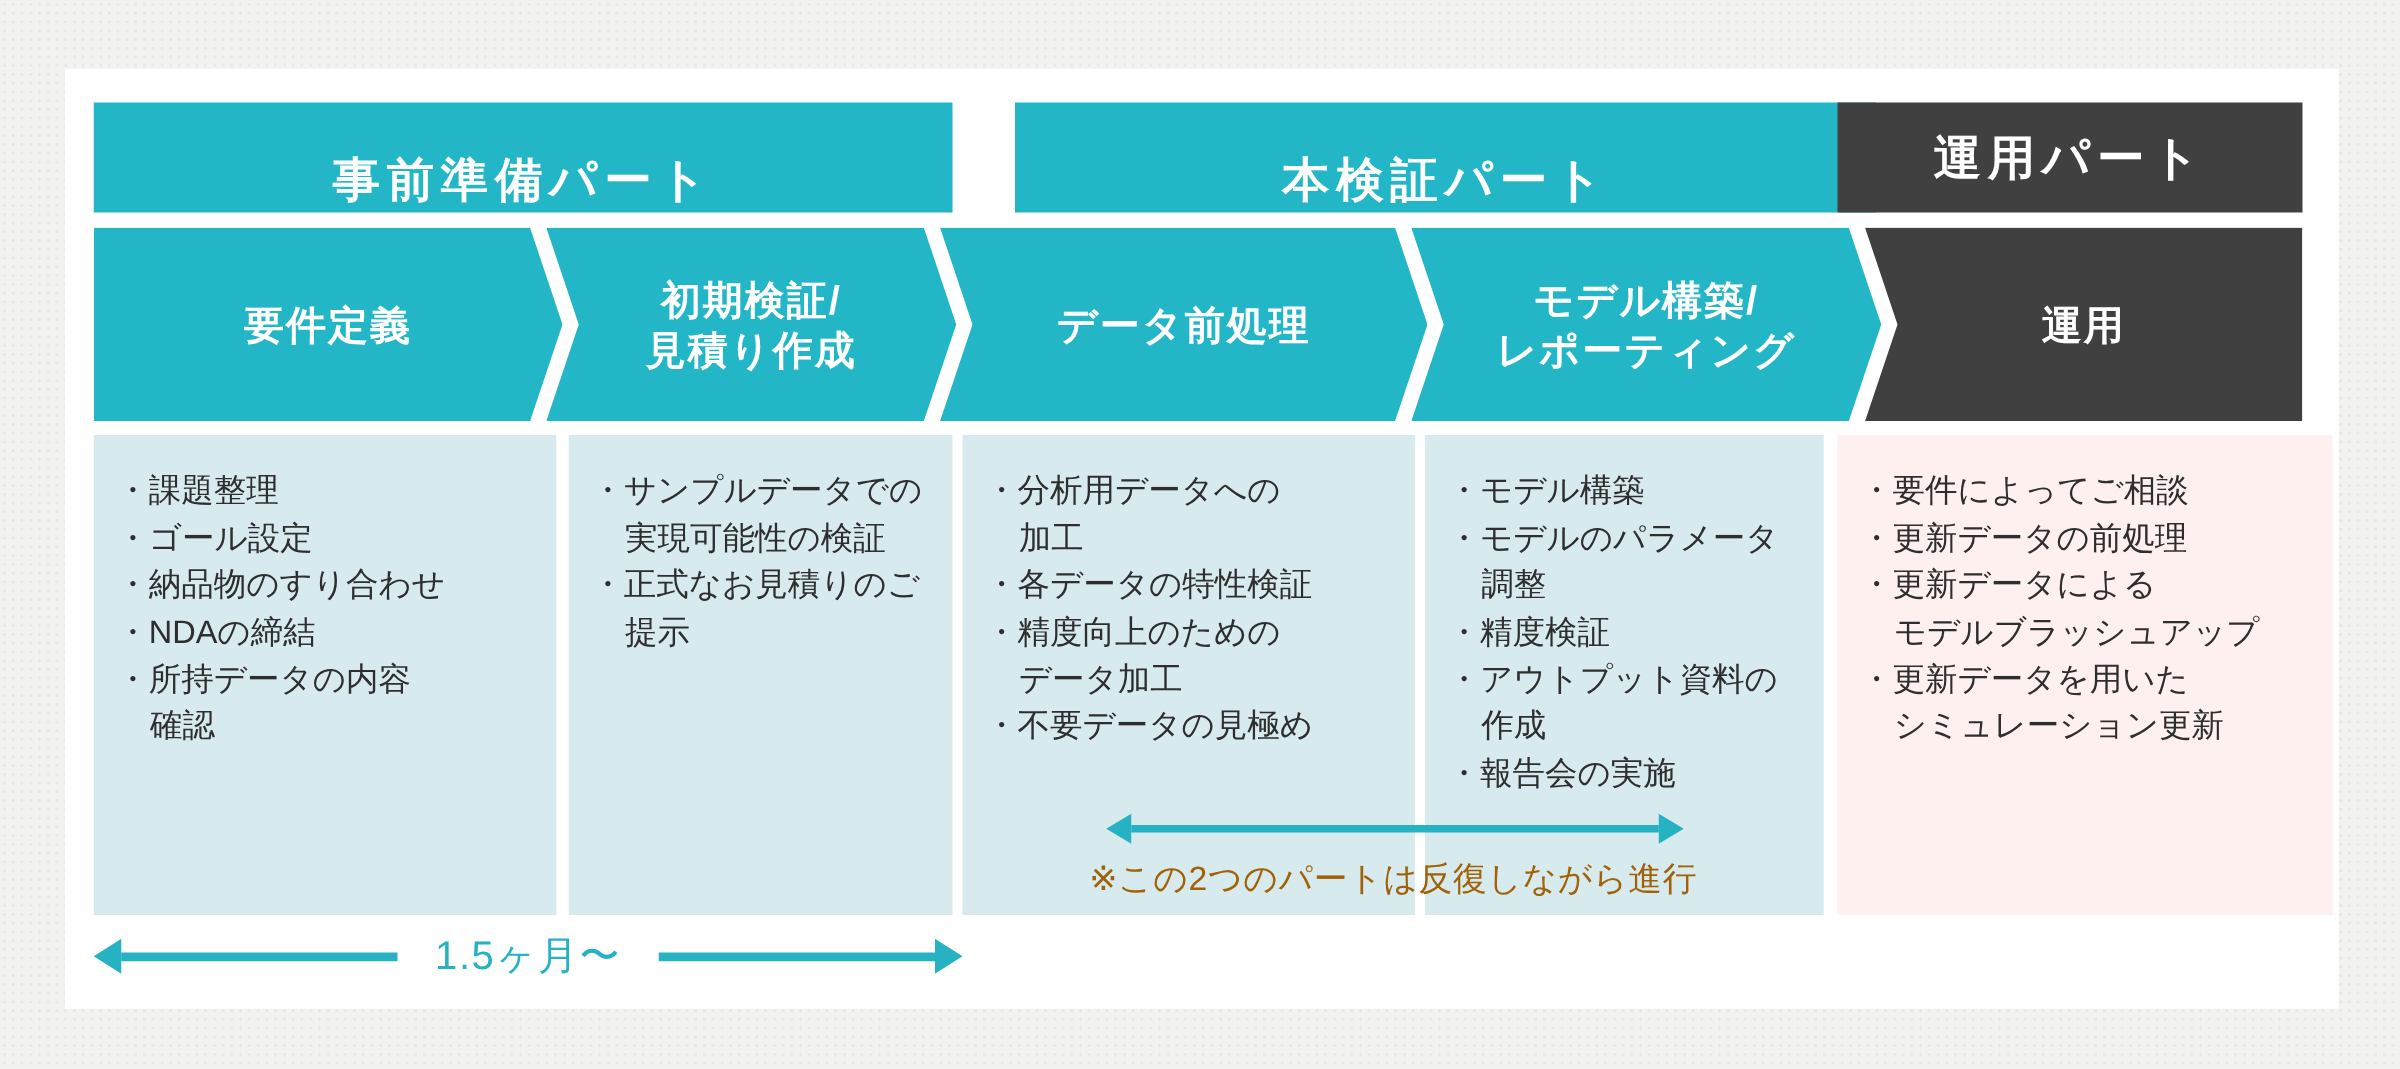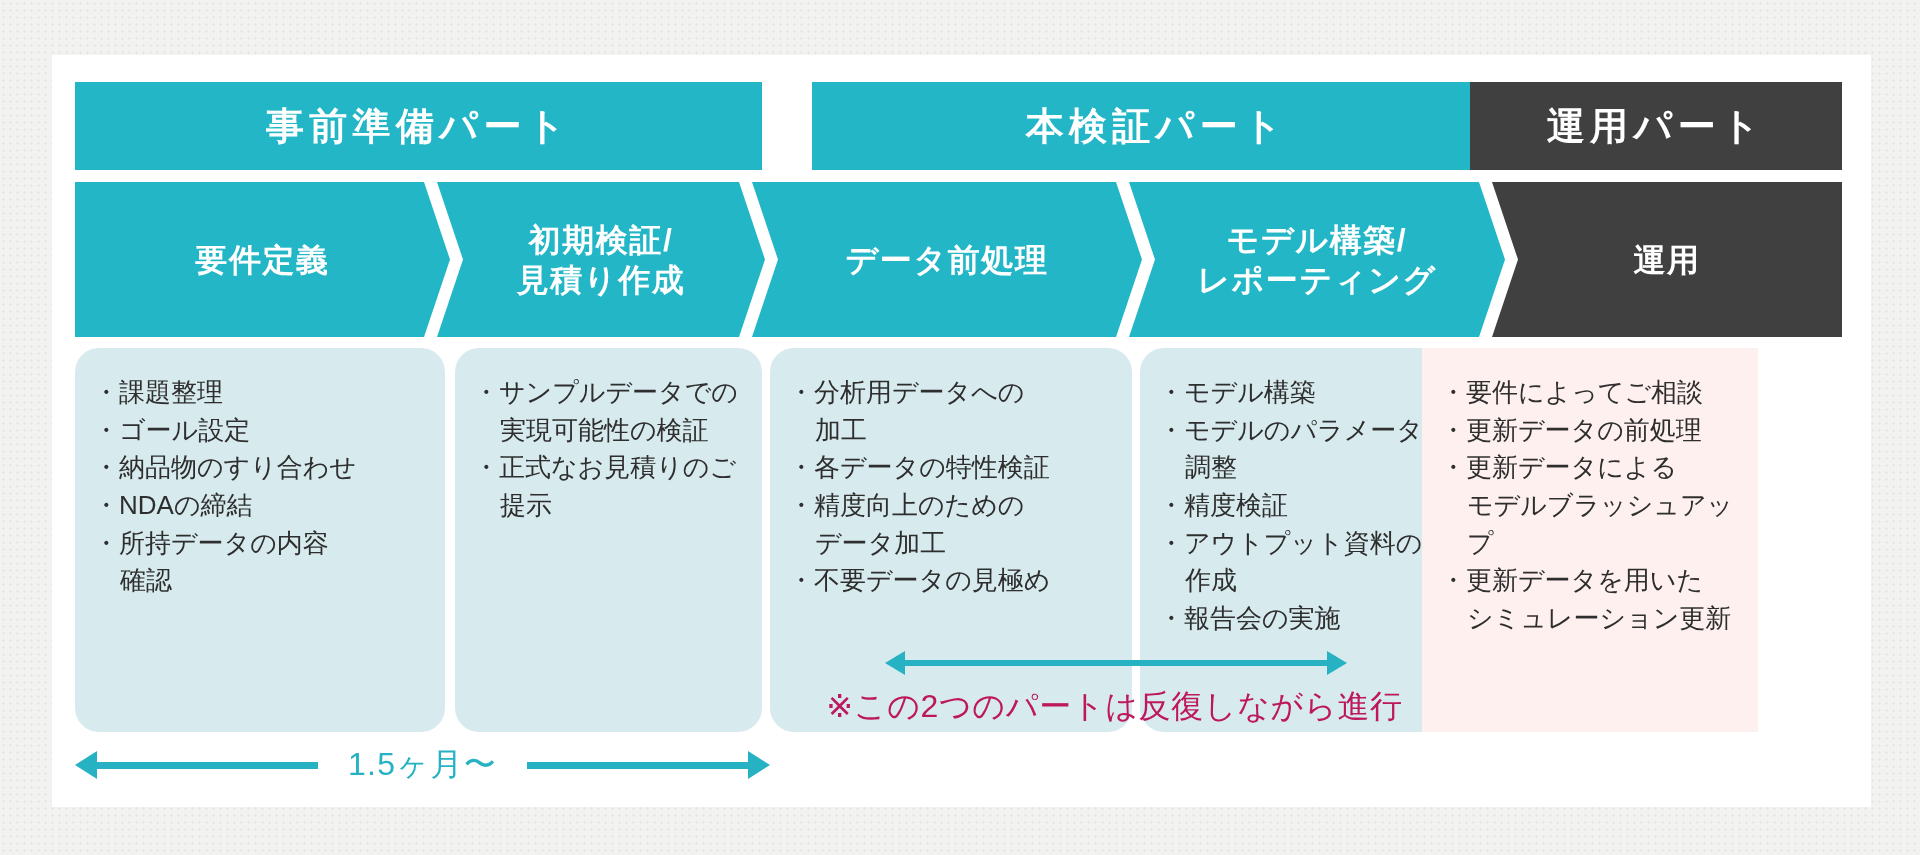--- a/index.html
+++ b/index.html
@@ -15,41 +15,41 @@
     background:#ffffff;
   }
   .abs{position:absolute;box-sizing:border-box;}
 
   
   .hbar{
     top:27px;height:88px;
     display:flex;align-items:center;justify-content:center;
     color:#ffffff;font-weight:bold;font-size:38px;letter-spacing:0.14em;
   }
-  .teal-bg{background:#22b6c6;}
+  .teal-bg{background:#22b6c6;align-items:flex-end;}
   .salmon-bg{background:#404040;}
 
   
   .phase{
     top:127px;height:155px;
     display:flex;align-items:center;justify-content:center;
     color:#ffffff;font-weight:bold;font-size:32px;letter-spacing:0.05em;
     text-align:center;white-space:pre-line;line-height:1.25;
   }
   .clip-first{clip-path:polygon(0 0, calc(100% - 26px) 0, 100% 50%, calc(100% - 26px) 100%, 0 100%);align-items:center;}
   .clip-mid{clip-path:polygon(0 0, calc(100% - 26px) 0, 100% 50%, calc(100% - 26px) 100%, 0 100%, 26px 50%);}
   .clip-last{clip-path:polygon(0 0, 100% 0, 100% 100%, 0 100%, 26px 50%);}
 
   
   .cbox{
     top:293px;height:384px;
     padding:26px 14px 0 18px;
     font-size:26px;line-height:1.45;color:#2e2e2e;
   }
-  .lightblue-bg{background:#d7eaee;border-radius:24px;}
+  .lightblue-bg{background:#d7eaee;}
   .lightpink-bg{background:#fdf0ee;}
   .bullet-item{
     padding-left:27px;text-indent:-27px;white-space:pre-line;
   }
 
   
   .darrow{display:flex;align-items:center;}
   .darrow .line{flex:1;background:#26b2c3;}
   .darrow .head-l{width:0;height:0;border-style:solid;border-color:transparent;border-right-color:#26b2c3;}
   .darrow .head-r{width:0;height:0;border-style:solid;border-color:transparent;border-left-color:#26b2c3;}
@@ -58,21 +58,21 @@
   .t7 .head-r{border-width:14px 0 14px 22px;}
   .t6 .line{height:6px;}
   .t6 .head-l{border-width:12px 20px 12px 0;}
   .t6 .head-r{border-width:12px 0 12px 20px;}
 
   .timeline-label{
     color:#26b2c3;font-size:32px;font-weight:500;letter-spacing:0.04em;
     padding:0 30px;white-space:nowrap;
   }
   .note-text{
-    text-align:center;font-size:32px;color:#be185d;letter-spacing:0.02em;
+    text-align:center;font-size:27px;color:#a16207;letter-spacing:0.02em;
   }
 </style>
 </head>
 <body>
 
 <div class="card">
 
   <div class="abs hbar teal-bg" style="left:23px;width:687px;">
       <span>事前準備パート</span>
     </div>
@@ -115,21 +115,21 @@
     </div>
   <div class="abs cbox lightblue-bg" style="left:1088px;width:319px;">
       <div class="bullet-item">・モデル構築</div>
       <div class="bullet-item">・モデルのパラメータ
 調整</div>
       <div class="bullet-item">・精度検証</div>
       <div class="bullet-item">・アウトプット資料の
 作成</div>
       <div class="bullet-item">・報告会の実施</div>
     </div>
-  <div class="abs cbox lightpink-bg" style="left:1370px;width:336px;">
+  <div class="abs cbox lightpink-bg" style="left:1418px;width:396px;">
       <div class="bullet-item">・要件によってご相談</div>
       <div class="bullet-item">・更新データの前処理</div>
       <div class="bullet-item">・更新データによる
 モデルブラッシュアップ</div>
       <div class="bullet-item">・更新データを用いた
 シミュレーション更新</div>
     </div>
 
   <div class="abs darrow t6" style="left:833px;width:462px;top:596px;height:24px;">
     <span class="head-l"></span>

